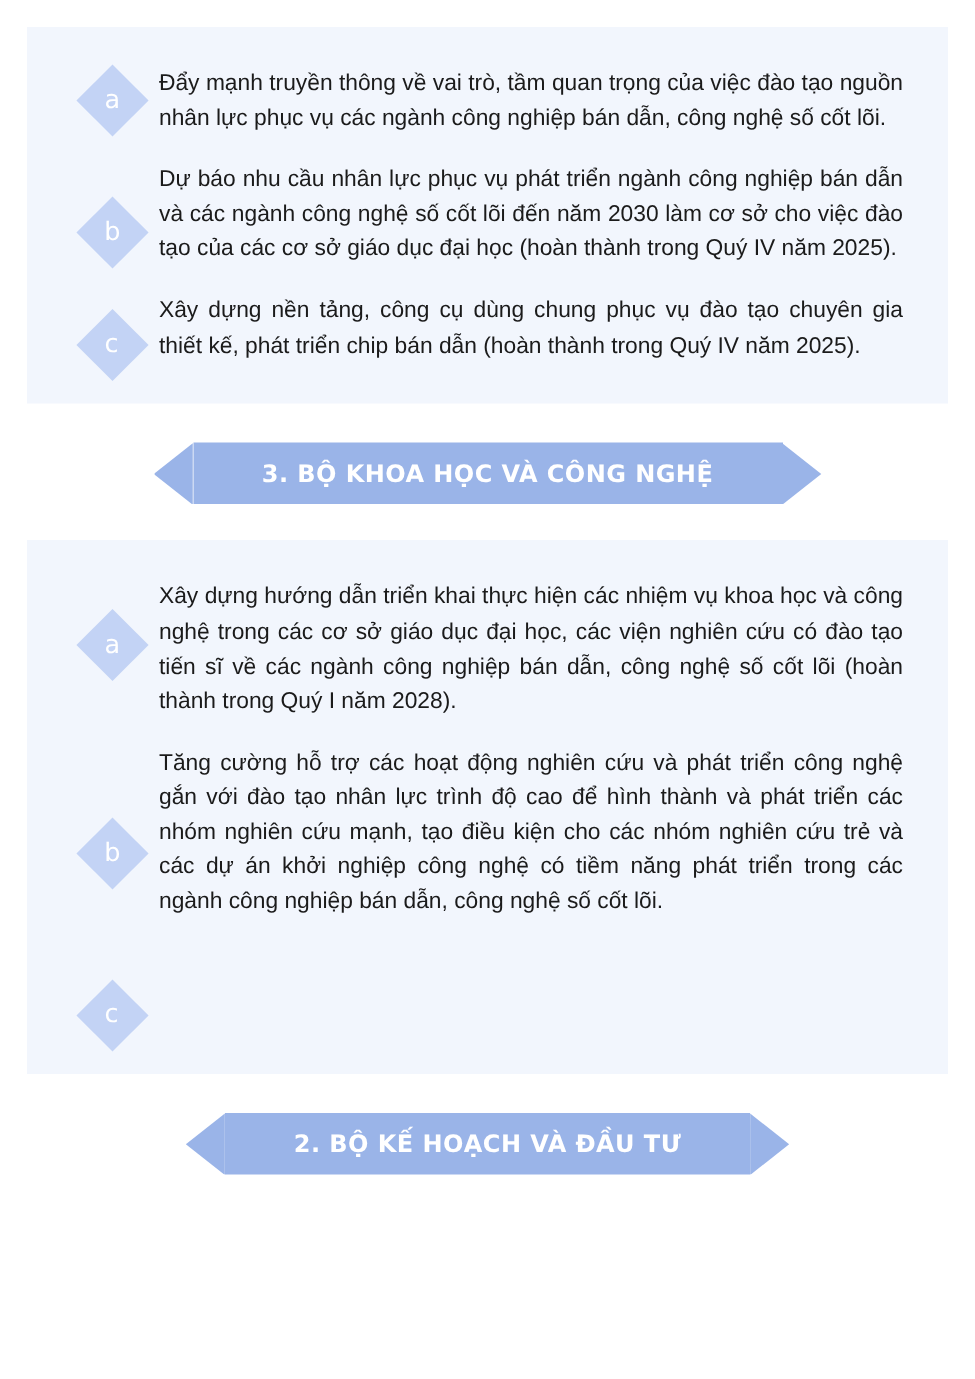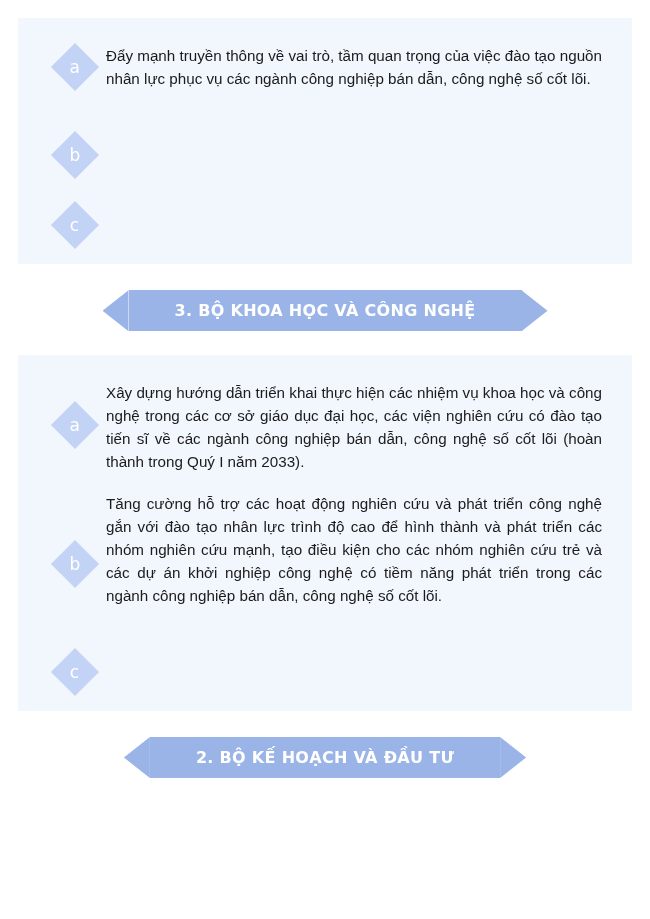--- a/index.html
+++ b/index.html
@@ -133,45 +133,47 @@
       </div>
       <div class="item-text">Đẩy mạnh truyền thông về vai trò, tầm quan trọng của việc đào tạo nguồn nhân lực phục vụ các ngành công nghiệp bán dẫn, công nghệ số cốt lõi.</div>
     </div>
 
     <div class="item-row">
       <div class="marker-cell marker-mid">
         <div class="diamond" style="margin-top:30px;">
           <span>b</span>
         </div>
       </div>
+      <div class="item-text">Dự báo nhu cầu nhân lực phục vụ phát triển ngành công nghiệp bán dẫn và các ngành công nghệ số cốt lõi đến năm 2030 làm cơ sở cho việc đào tạo của các cơ sở giáo dục đại học (hoàn thành trong Quý IV năm 2025).</div>
     </div>
 
     <div class="item-row">
       <div class="marker-cell marker-mid">
         <div class="diamond" style="margin-top:18px;">
           <span>c</span>
         </div>
       </div>
+      <div class="item-text">Xây dựng nền tảng, công cụ dùng chung phục vụ đào tạo chuyên gia thiết kế, phát triển chip bán dẫn (hoàn thành trong Quý IV năm 2025).</div>
     </div>
 
   </div>
 
   <div class="banner-wrap">
     <div class="banner">3. BỘ KHOA HỌC VÀ CÔNG NGHỆ</div>
   </div>
 
   <div class="section-panel">
 
     <div class="item-row">
       <div class="marker-cell marker-mid">
         <div class="diamond" style="margin-top:27px;">
           <span>a</span>
         </div>
       </div>
-      <div class="item-text">Xây dựng hướng dẫn triển khai thực hiện các nhiệm vụ khoa học và công nghệ trong các cơ sở giáo dục đại học, các viện nghiên cứu có đào tạo tiến sĩ về các ngành công nghiệp bán dẫn, công nghệ số cốt lõi (hoàn thành trong Quý I năm 2033).</div>
+      <div class="item-text">Xây dựng hướng dẫn triển khai thực hiện các nhiệm vụ khoa học và công nghệ trong các cơ sở giáo dục đại học, các viện nghiên cứu có đào tạo tiến sĩ về các ngành công nghiệp bán dẫn, công nghệ số cốt lõi (hoàn thành trong Quý I năm 2028).</div>
     </div>
 
     <div class="item-row">
       <div class="marker-cell marker-mid">
         <div class="diamond" style="margin-top:55px;">
           <span>b</span>
         </div>
       </div>
       <div class="item-text">Tăng cường hỗ trợ các hoạt động nghiên cứu và phát triển công nghệ gắn với đào tạo nhân lực trình độ cao để hình thành và phát triển các nhóm nghiên cứu mạnh, tạo điều kiện cho các nhóm nghiên cứu trẻ và các dự án khởi nghiệp công nghệ có tiềm năng phát triển trong các ngành công nghiệp bán dẫn, công nghệ số cốt lõi.</div>
     </div>

